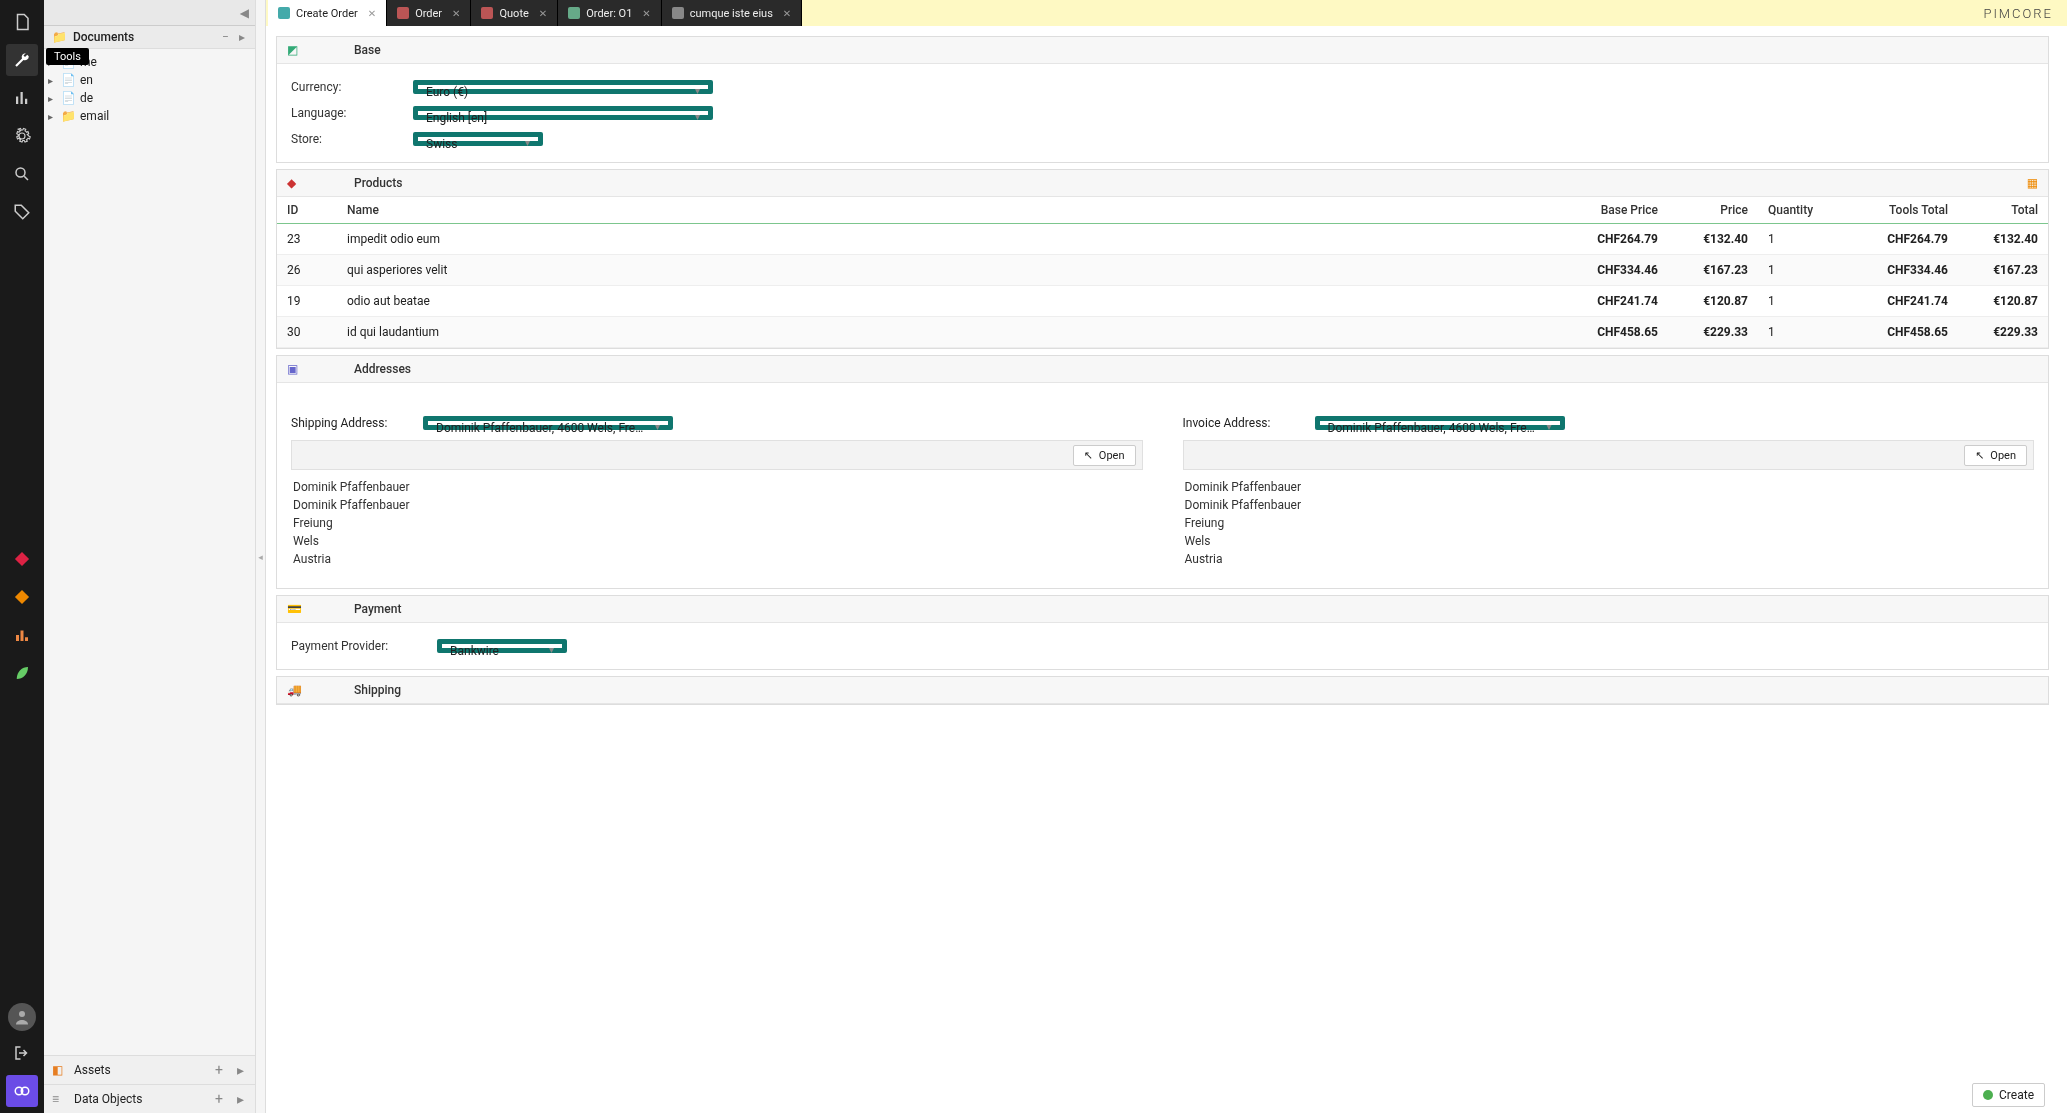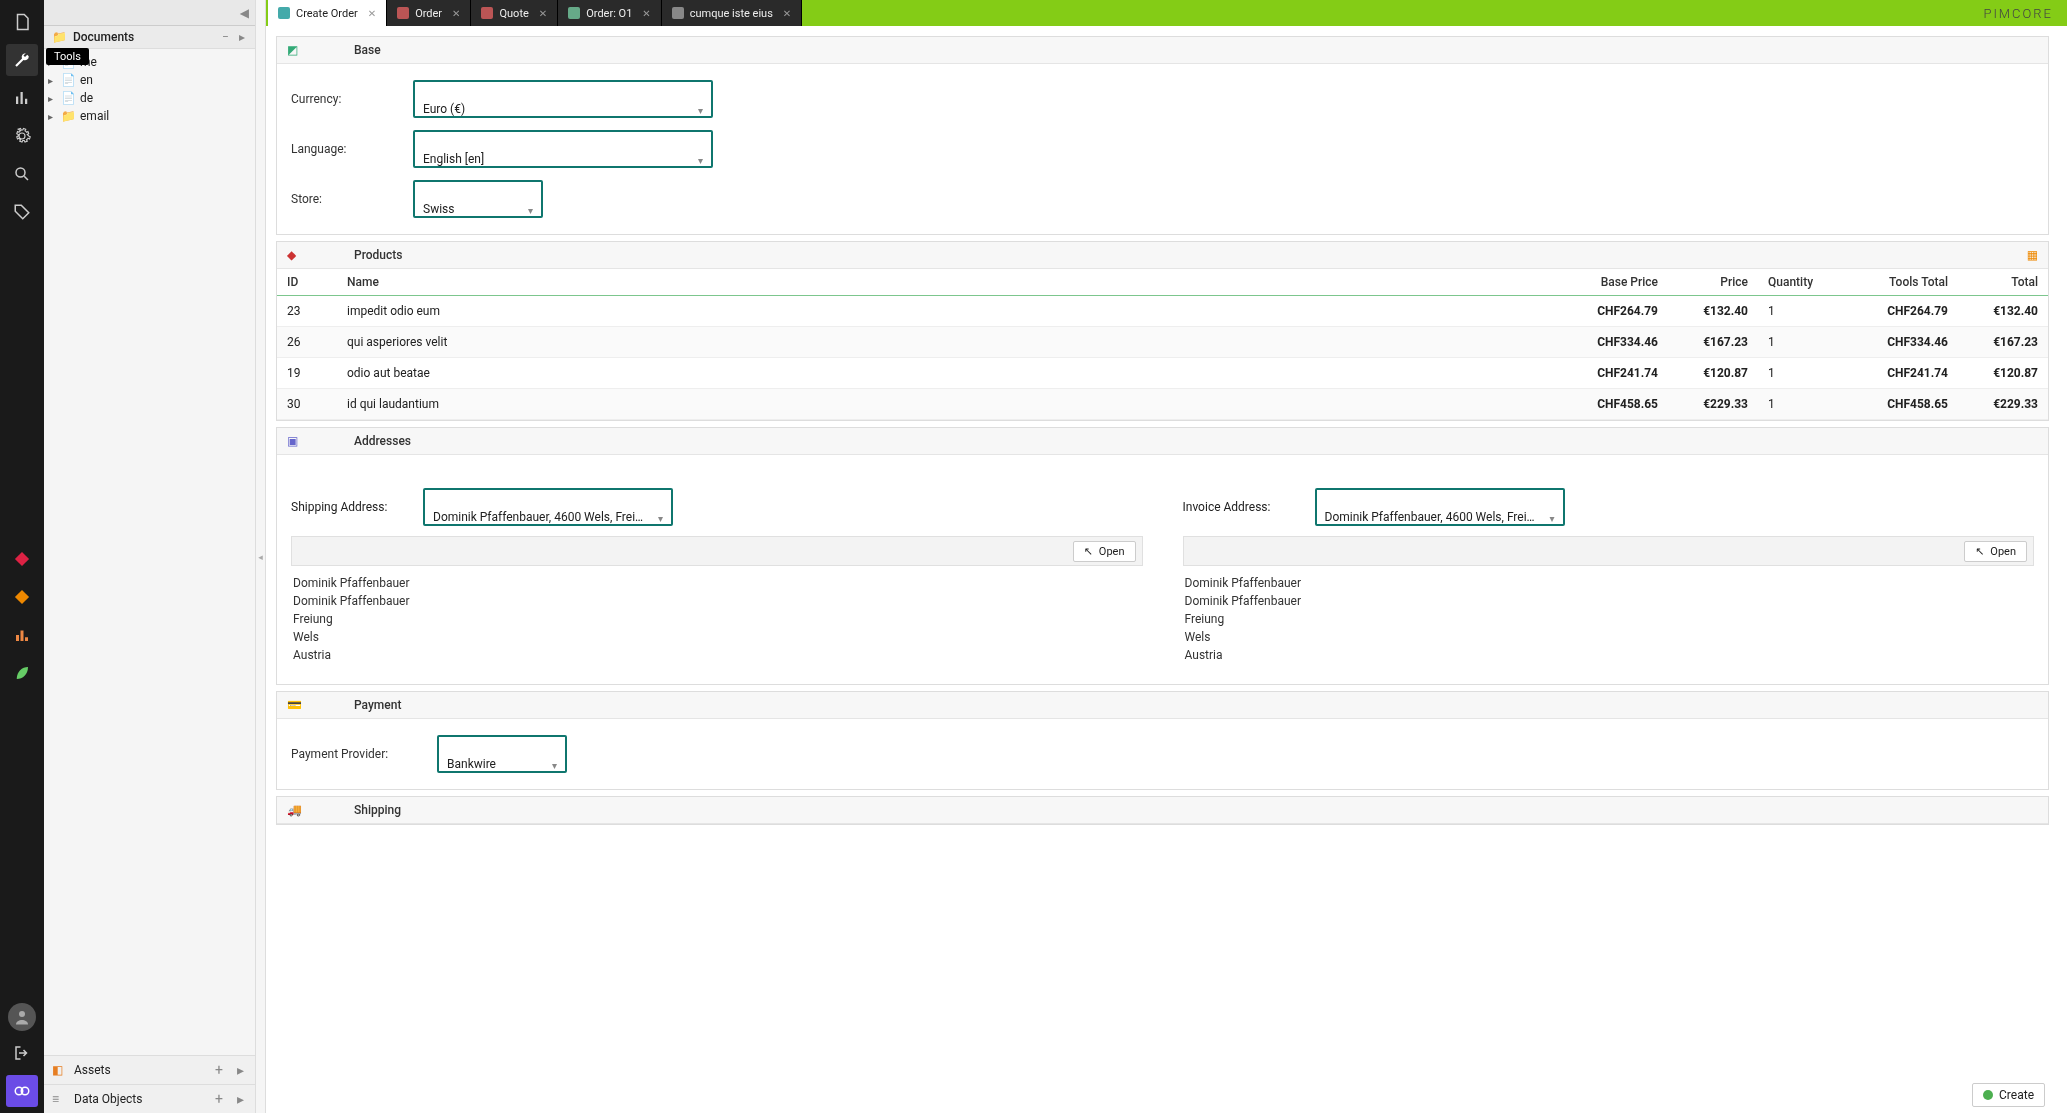--- a/index.html
+++ b/index.html
@@ -41,40 +41,40 @@
 .tree-section .sbtn { color:#888; cursor:pointer; padding:0 3px; font-size:14px; }
 
 
 .splitter { width:10px; background:#f5f5f5; border-right:1px solid #ddd; display:flex; align-items:center; justify-content:center; cursor:col-resize; }
 .splitter .grip { color:#aaa; font-size:9px; }
 
 
 .main { flex:1; display:flex; flex-direction:column; min-width:0; }
 
 
-.tabbar { height:26px; background:#84cc16; display:flex; align-items:stretch; padding-left:2px; }
+.tabbar { height:26px; background:#fef9c3; display:flex; align-items:stretch; padding-left:2px; }
 .tab { display:flex; align-items:center; gap:6px; padding:0 10px; background:#2a2a2a; color:#eee; border-right:1px solid #000; cursor:pointer; font-size:11px; position:relative; }
 .tab.active { background:#fff; color:#222; }
 .tab .tab-ic { width:12px;height:12px; display:inline-block; }
 .tab .tab-x { color:#999; font-size:10px; margin-left:4px; cursor:pointer; }
 .tabbar .brand { margin-left:auto; color:#444; padding:0 14px; display:flex; align-items:center; font-size:13px; letter-spacing:2px; font-weight:300; }
 
 
 .content { flex:1; overflow:auto; padding:10px 18px 40px 10px; background:#fff; position:relative; }
 
 .panel { border:1px solid #ddd; margin-bottom:6px; background:#fff; }
 .panel-hdr { background:#f7f7f7; border-bottom:1px solid #e5e5e5; padding:6px 10px; display:flex; align-items:center; gap:8px; font-size:12px; color:#333; }
 .panel-hdr .ph-ic { width:14px;height:14px; }
 .panel-hdr .ph-title { font-weight:500;padding-left:45px; }
 .panel-hdr .spacer { flex:1; }
 .panel-body { padding:10px 14px; }
 
 .frm-row { display:flex; align-items:center; padding:6px 0; gap:26px; }
 .frm-row label { width:96px; color:#333; }
-.select { position:relative; border:2px solid #0f766e; border-radius:2px; height:38px; background:#fff; display:flex; align-items:flex-end; padding:0 24px 0 8px; cursor:pointer; min-width:120px; }
+.select { position:relative; border:5px solid #0f766e; border-radius:2px; height:14px; background:#fff; display:flex; align-items:flex-start; padding:0 24px 0 8px; cursor:pointer; min-width:120px; }
 .select::after { content:"▾"; position:absolute; right:8px; color:#888; font-size:10px; }
 .sel-w { width:300px; }
 .sel-m { width:130px; }
 .input { border:1px solid #ccc; border-radius:2px; height:26px; padding:0 8px; background:#fff; }
 .inp-s { width:130px; }
 
 
 .tbl { width:100%; border-collapse:collapse; }
 .tbl thead th { text-align:left; font-weight:500; color:#333; padding:6px 10px; border-bottom:1px solid #7cc68d; background:#fff; font-size:12px; }
 .tbl tbody td { padding:8px 10px; border-bottom:1px solid #eee; font-size:12px; }

